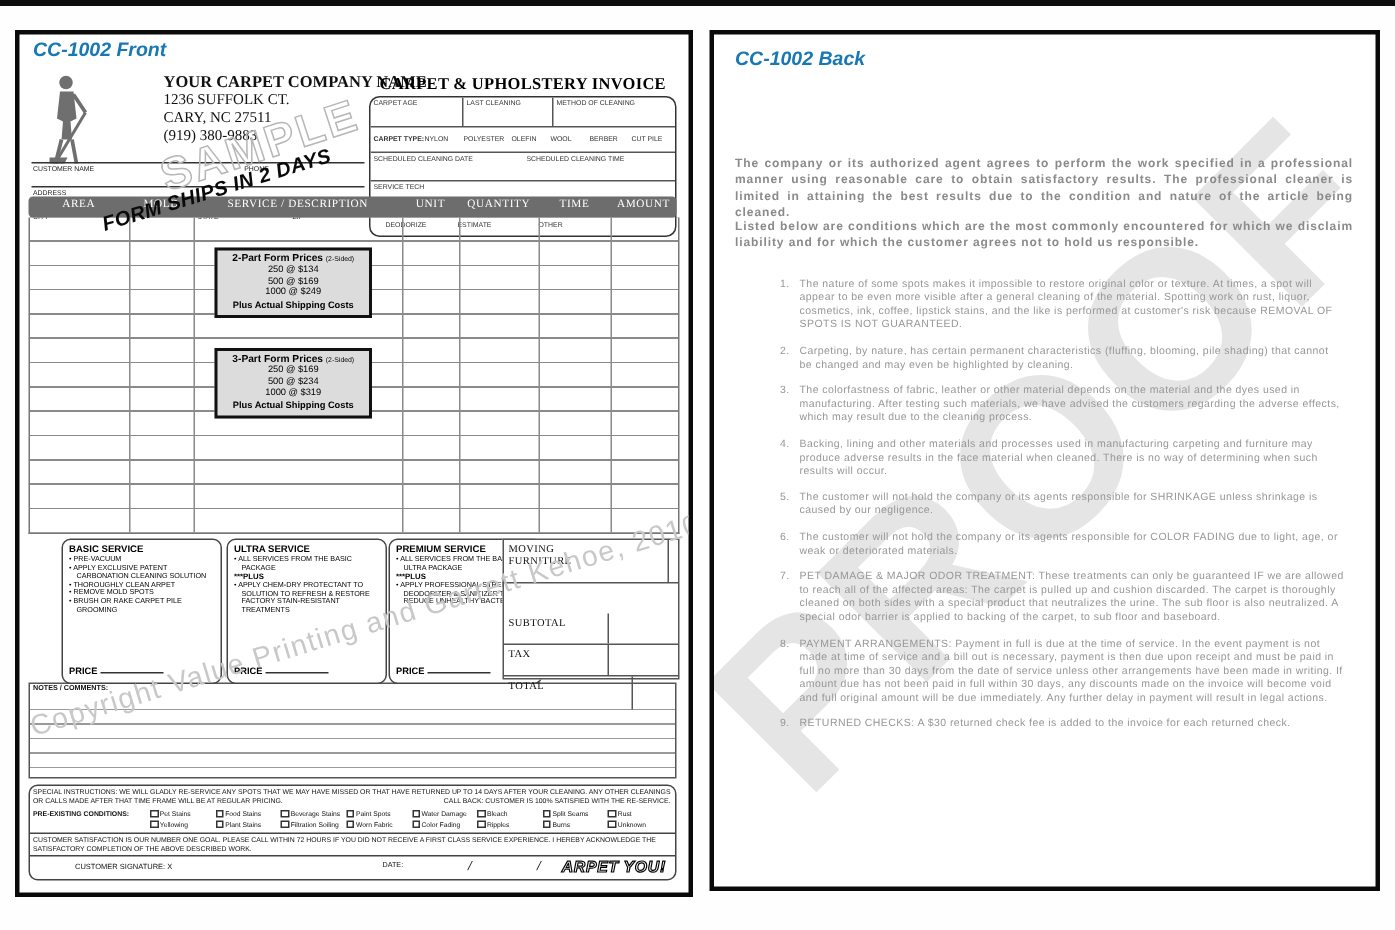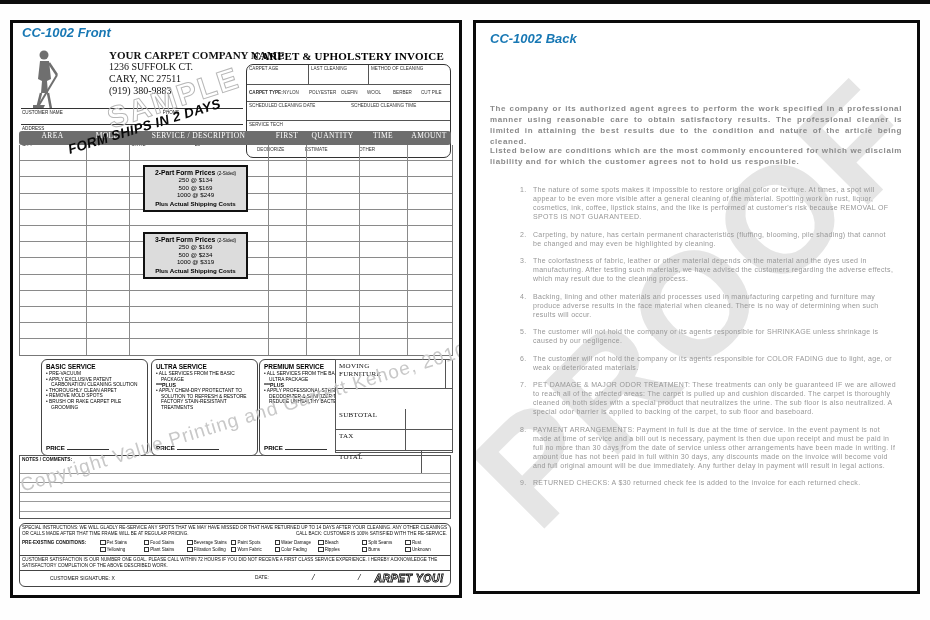--- a/index.html
+++ b/index.html
@@ -161,21 +161,21 @@
     </div>
   </div>
 
   <div class="sample-wm">SAMPLE</div>
   <div class="ships-wm">FORM SHIPS IN 2 DAYS</div>
 
   <div class="tbl-head">
     <div class="th" style="width:67px;">AREA</div>
     <div class="th" style="width:43px;">MOLD</div>
     <div class="th" style="width:139px;">SERVICE / DESCRIPTION</div>
-    <div class="th" style="width:38px;">FIRST</div>
+    <div class="th" style="width:38px;">UNIT</div>
     <div class="th" style="width:53px;">QUANTITY</div>
     <div class="th" style="width:48px;">TIME</div>
     <div class="th" style="width:44px;">AMOUNT</div>
   </div>
   <div class="tbl-body">
     <span class="vline" style="left:66px;background:#8a8a8a;"></span>
     <span class="vline" style="left:109px;background:#8a8a8a;"></span>
     <span class="vline" style="left:248px;background:#8a8a8a;"></span>
     <span class="vline" style="left:286px;background:#8a8a8a;"></span>
     <span class="vline" style="left:339px;background:#8a8a8a;"></span>

